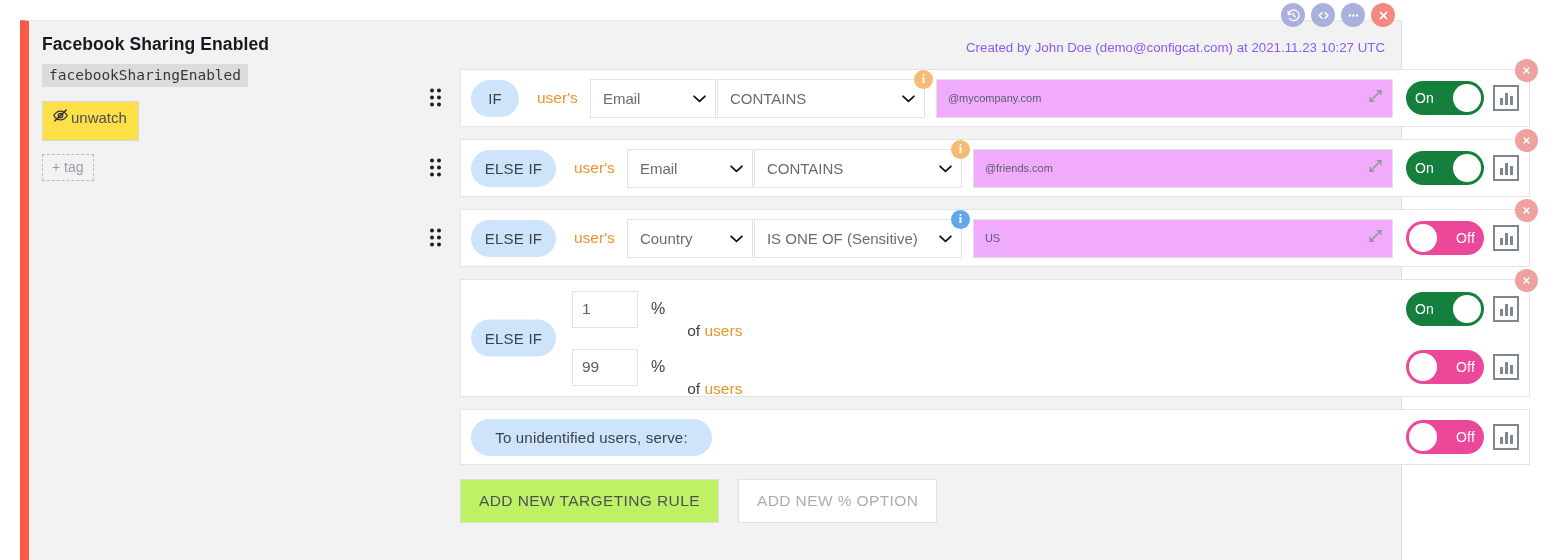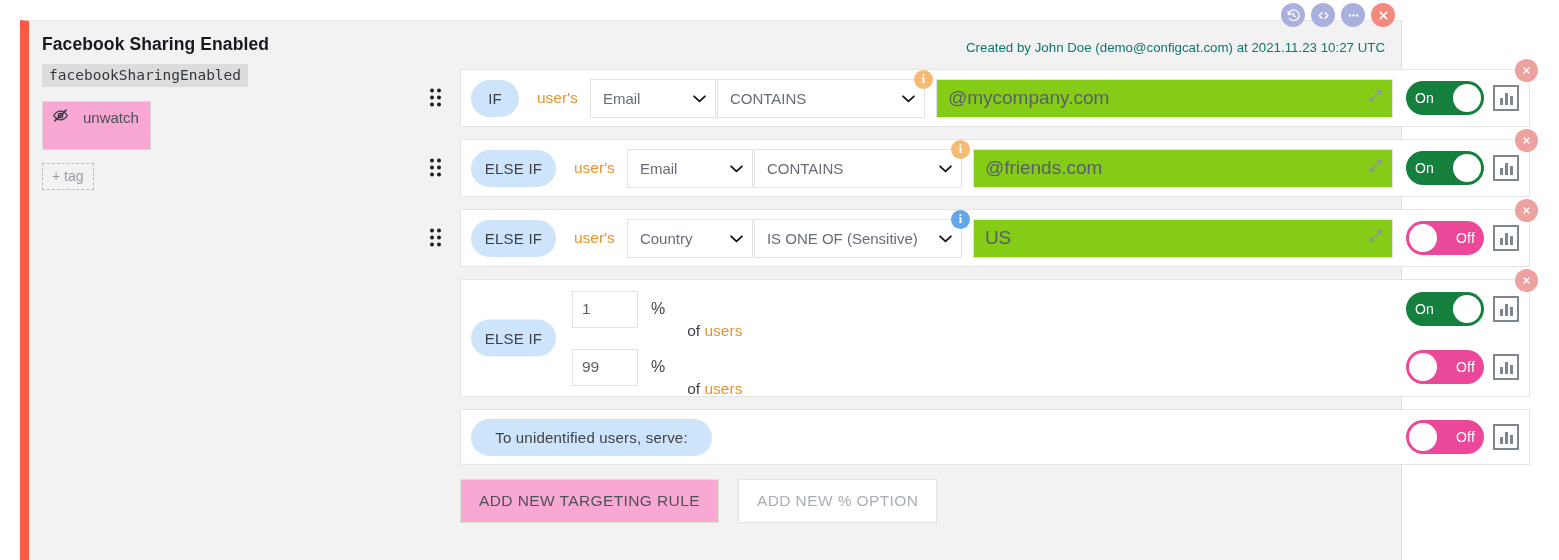--- a/index.html
+++ b/index.html
@@ -53,37 +53,37 @@
     letter-spacing: .1px; margin: 0 0 9px 0;
   }
   .feat-key {
     display: inline-block;
     font-family: "DejaVu Sans Mono", monospace;
     font-size: 14.5px; color: #33383f;
     background: #dcdcdc;
     padding: 3px 7px 4px 7px;
   }
   .watchbtn {
-    display: inline-flex; align-items: center; gap: 14px;
+    display: inline-flex; align-items: center; gap: 2px;
     margin-top: 14px;
-    border: 1px solid #d8d8d8; background: #f9a8d4;
-    padding: 5px 11px 22px 9px;
+    border: 1px solid #d8d8d8; background: #fde047;
+    padding: 5px 11px 13px 9px;
     font-size: 15px; color: #4a4f57;
     cursor: pointer;
   }
   .tagbtn {
     display: inline-block; margin-top: 13px;
     border: 1px dashed #bdbdbd; background: transparent;
     padding: 4px 9px 5px 9px;
     font-size: 14px; color: #999ea6;
     cursor: pointer;
   }
   .created {
     position: absolute; right: 16px; top: 19px;
-    font-size: 13.3px; color: #0f766e;
+    font-size: 13.3px; color: #8b5cf6;
     white-space: nowrap;
   }
 
   
   .rules {
     position: absolute;
     left: 401px; top: 48px; width: 1100px;
   }
   .rulewrap { position: relative; margin-bottom: 12px; }
 
@@ -158,23 +158,23 @@
   }
   .infobadge.blue { background: #62a8e8; }
 
   .valwrap {
     position: relative; flex: 1 1 auto;
     margin-left: 11px; margin-right: 13px;
     min-width: 0;
   }
   .valinp {
     width: 100%; height: 39px;
-    border: 1px solid #e2e2e2; background: #84cc16;
+    border: 1px solid #e2e2e2; background: #f0abfc;
     padding: 0 28px 0 11px;
-    font-size: 19px; color: #595f67;
+    font-size: 11px; color: #595f67;
     font-family: "Liberation Sans", sans-serif;
   }
   .expand {
     position: absolute; right: 9px; top: 50%;
     transform: translateY(-50%);
     cursor: pointer;
   }
 
   .toggle {
     flex: none;
@@ -250,21 +250,21 @@
   
   .actions {
     margin-left: 30px; margin-top: 14px;
     display: flex; align-items: center; gap: 19px;
   }
   .btn {
     font-size: 15.5px; letter-spacing: .4px;
     padding: 12px 18px;
     cursor: pointer;
   }
-  .btn.primary { background: #f9a8d4; color: #4d5258; border: 1px solid #d3e4d3; }
+  .btn.primary { background: #bef264; color: #4d5258; border: 1px solid #d3e4d3; }
   .btn.ghost   { background: #fff; color: #a9aeb5; border: 1px solid #e2e2e2; }
 
   .lastupd {
     position: absolute; right: 16px; bottom: 28px;
     font-size: 13.3px; color: #8b9098; white-space: nowrap;
   }
 </style>
 </head>
 <body>
 

